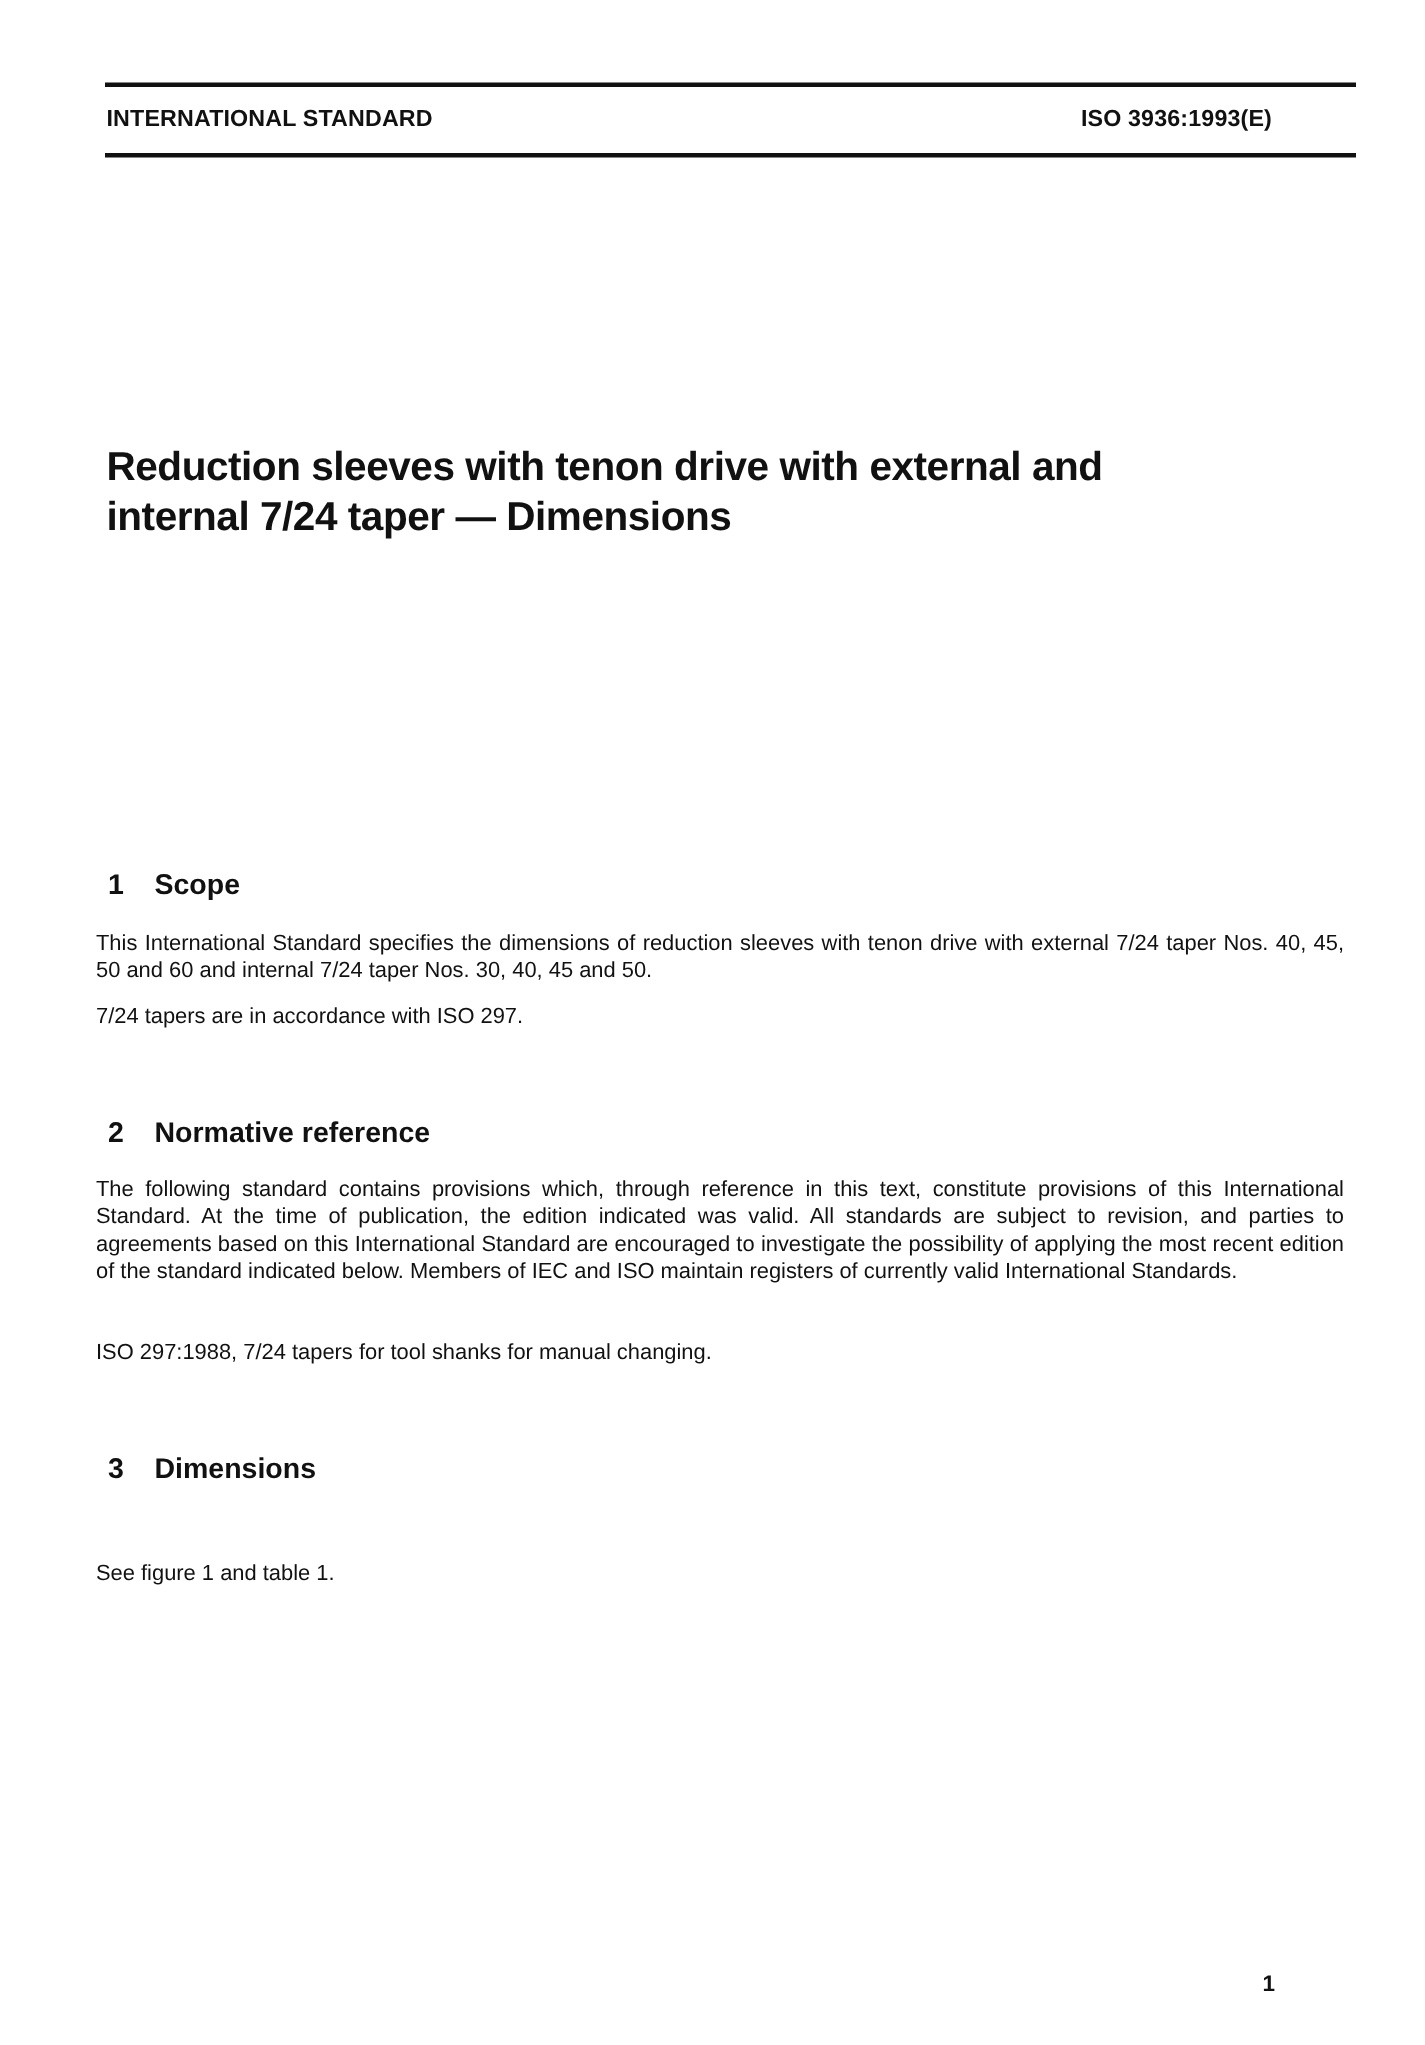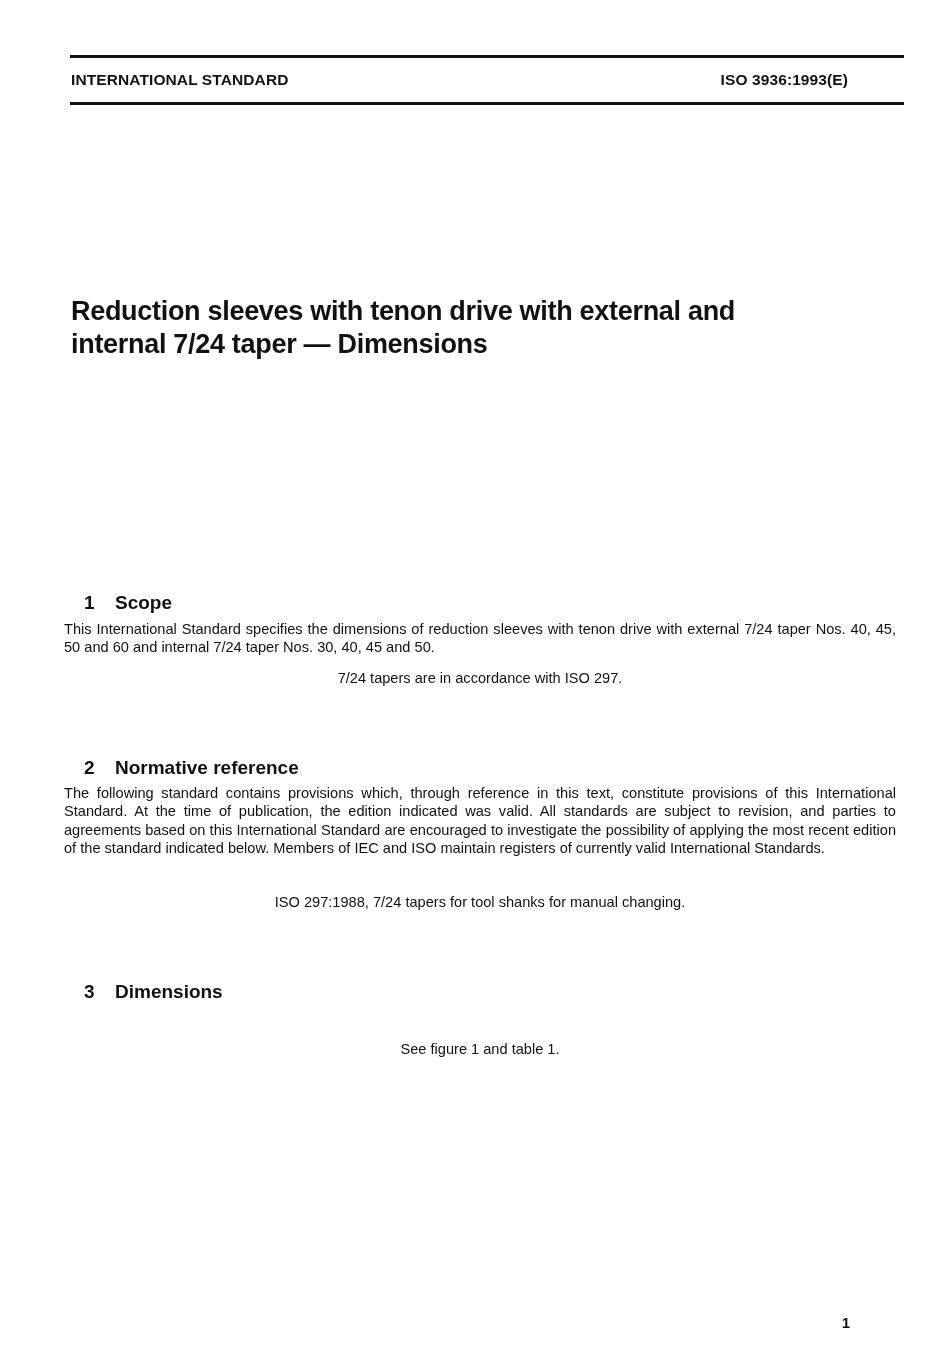--- a/index.html
+++ b/index.html
@@ -47,36 +47,36 @@
     font-weight: bold;
     line-height: 33px;
     letter-spacing: -0.3px;
     margin: 0;
   }
   .section-heading {
     position: absolute;
     left: 72px;
     font-size: 19px;
     font-weight: bold;
-    margin: 12px;
+    margin: 0;
   }
   .section-heading .num {
     display: inline-block;
     width: 31px;
   }
   .para {
     position: absolute;
     left: 64px;
     width: 832px;
     font-size: 14.6px;
     line-height: 18.3px;
     margin: 0;
     text-align: justify;
   }
-  .para.left { text-align: center; }
+  .para.left { text-align: left; }
   .italic { }
   .page-number {
     position: absolute;
     right: 44px;
     top: 1314px;
     font-size: 15px;
     font-weight: bold;
   }
 </style>
 </head>

